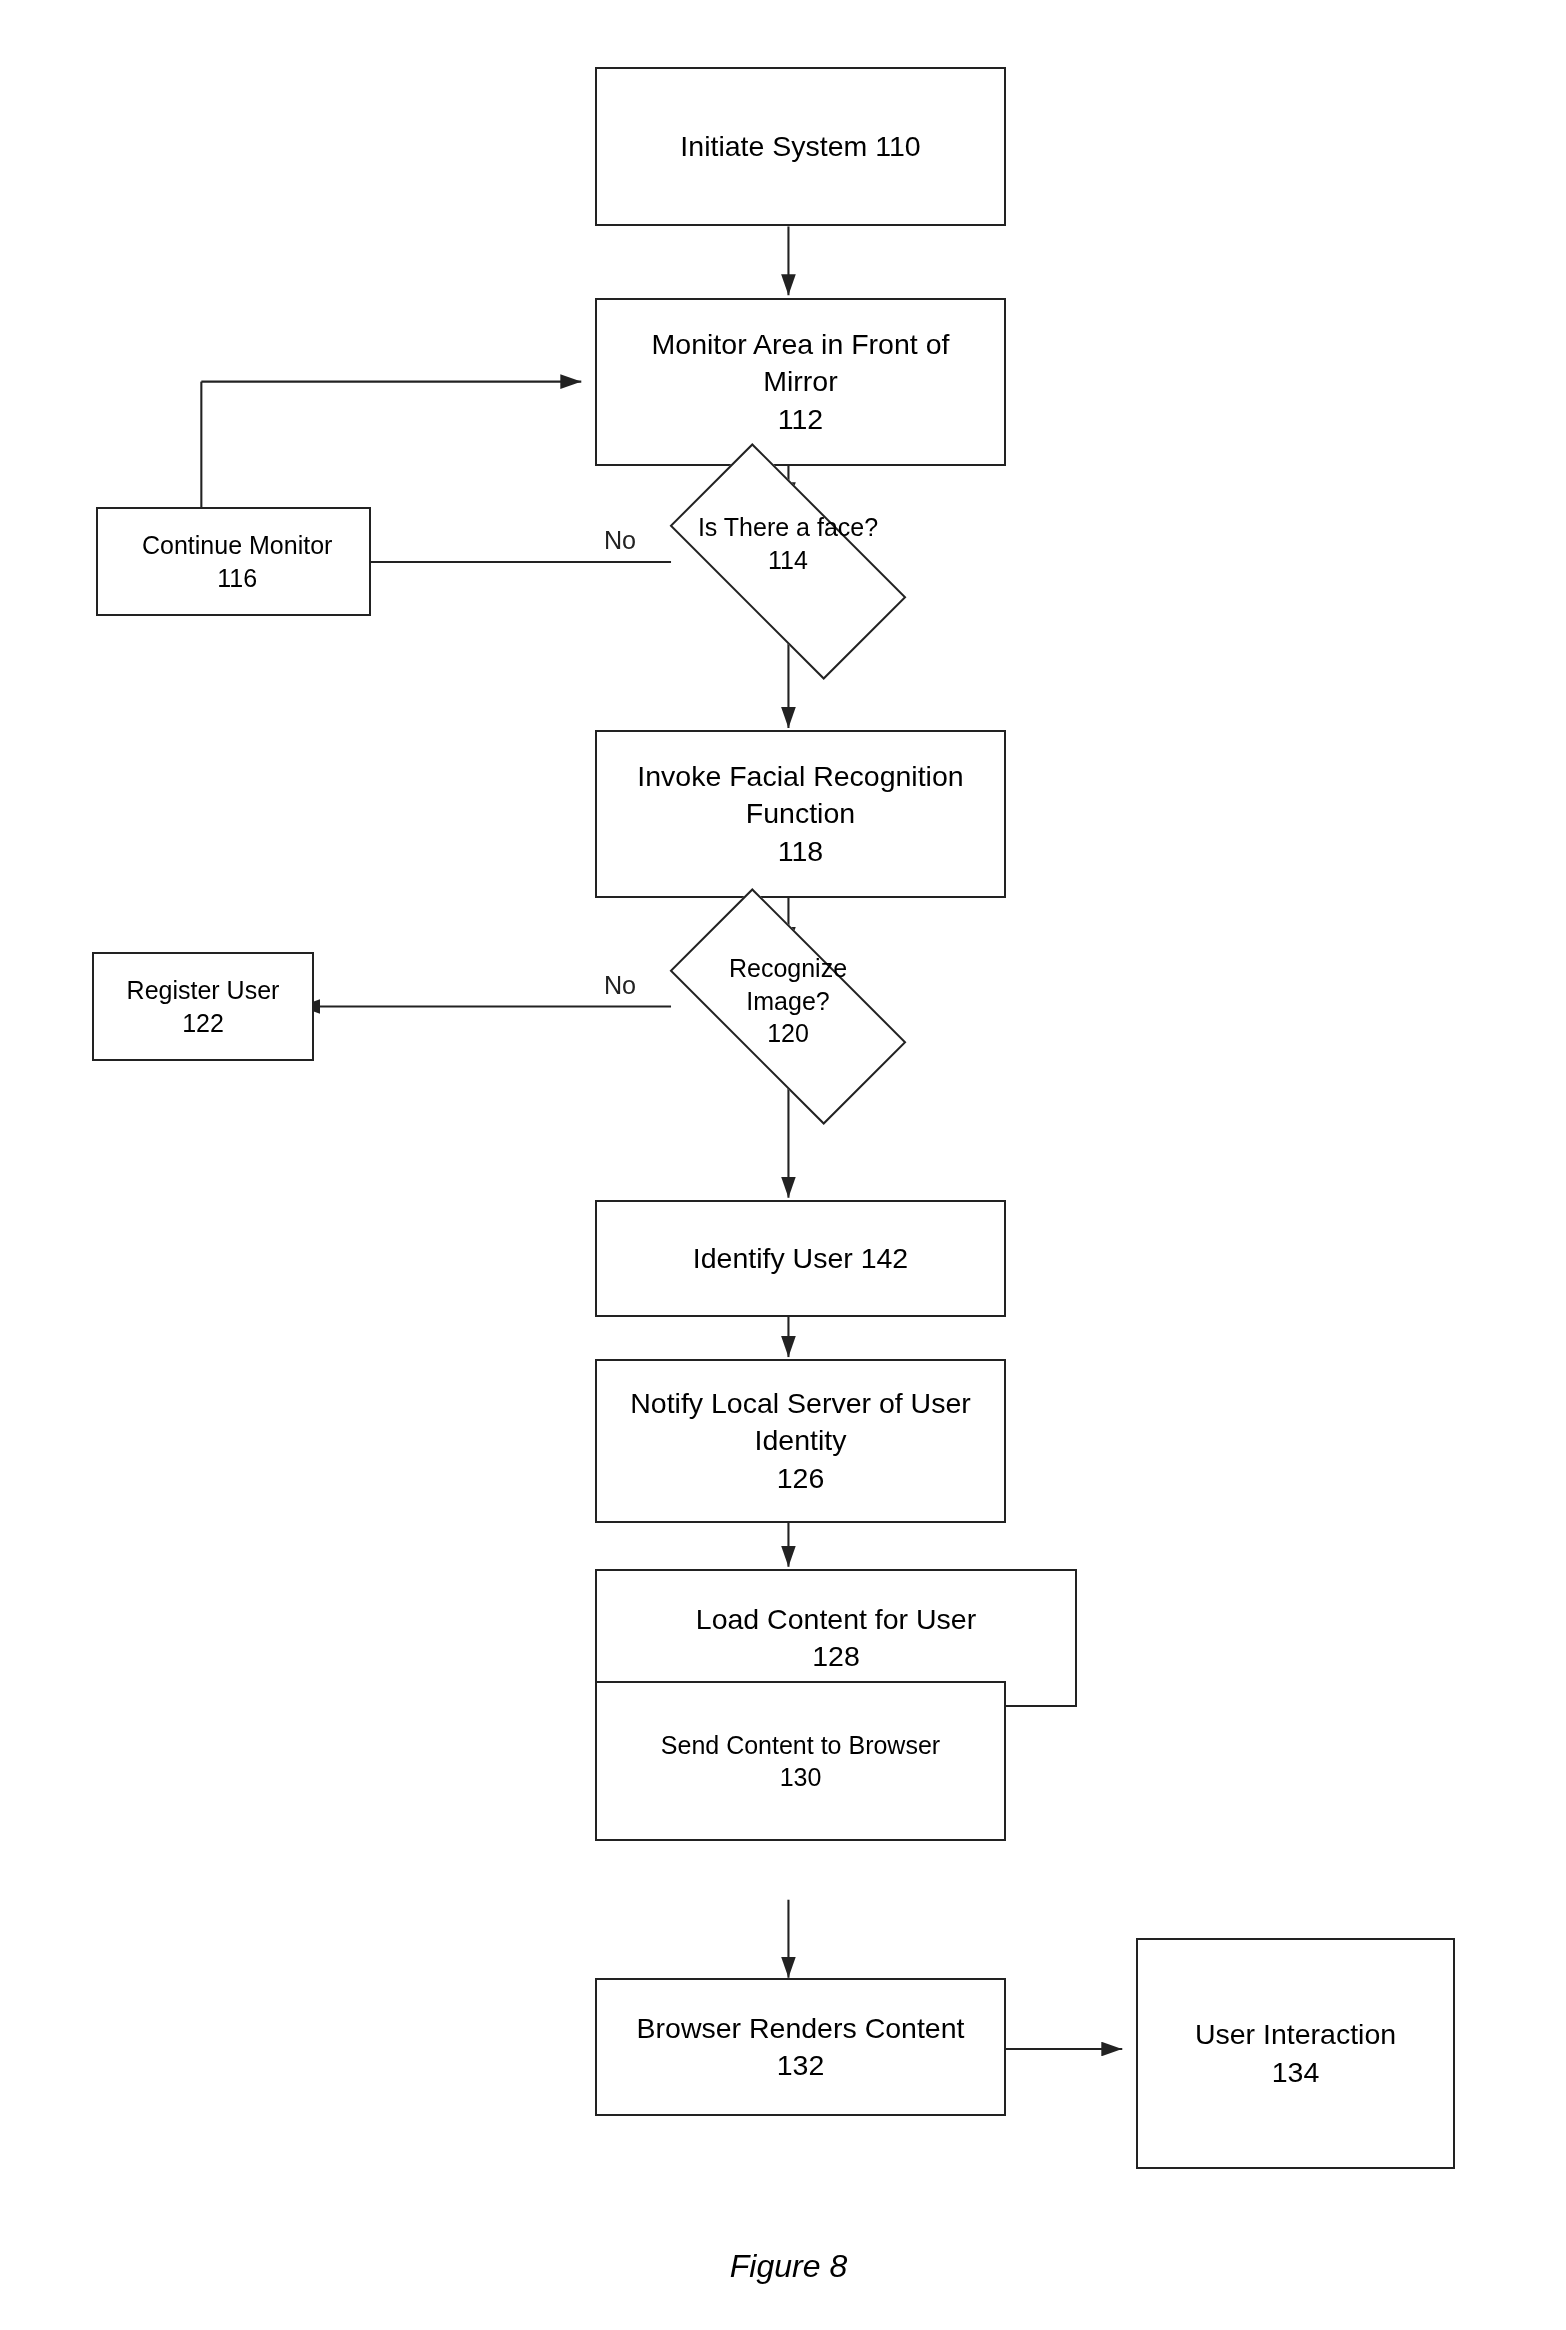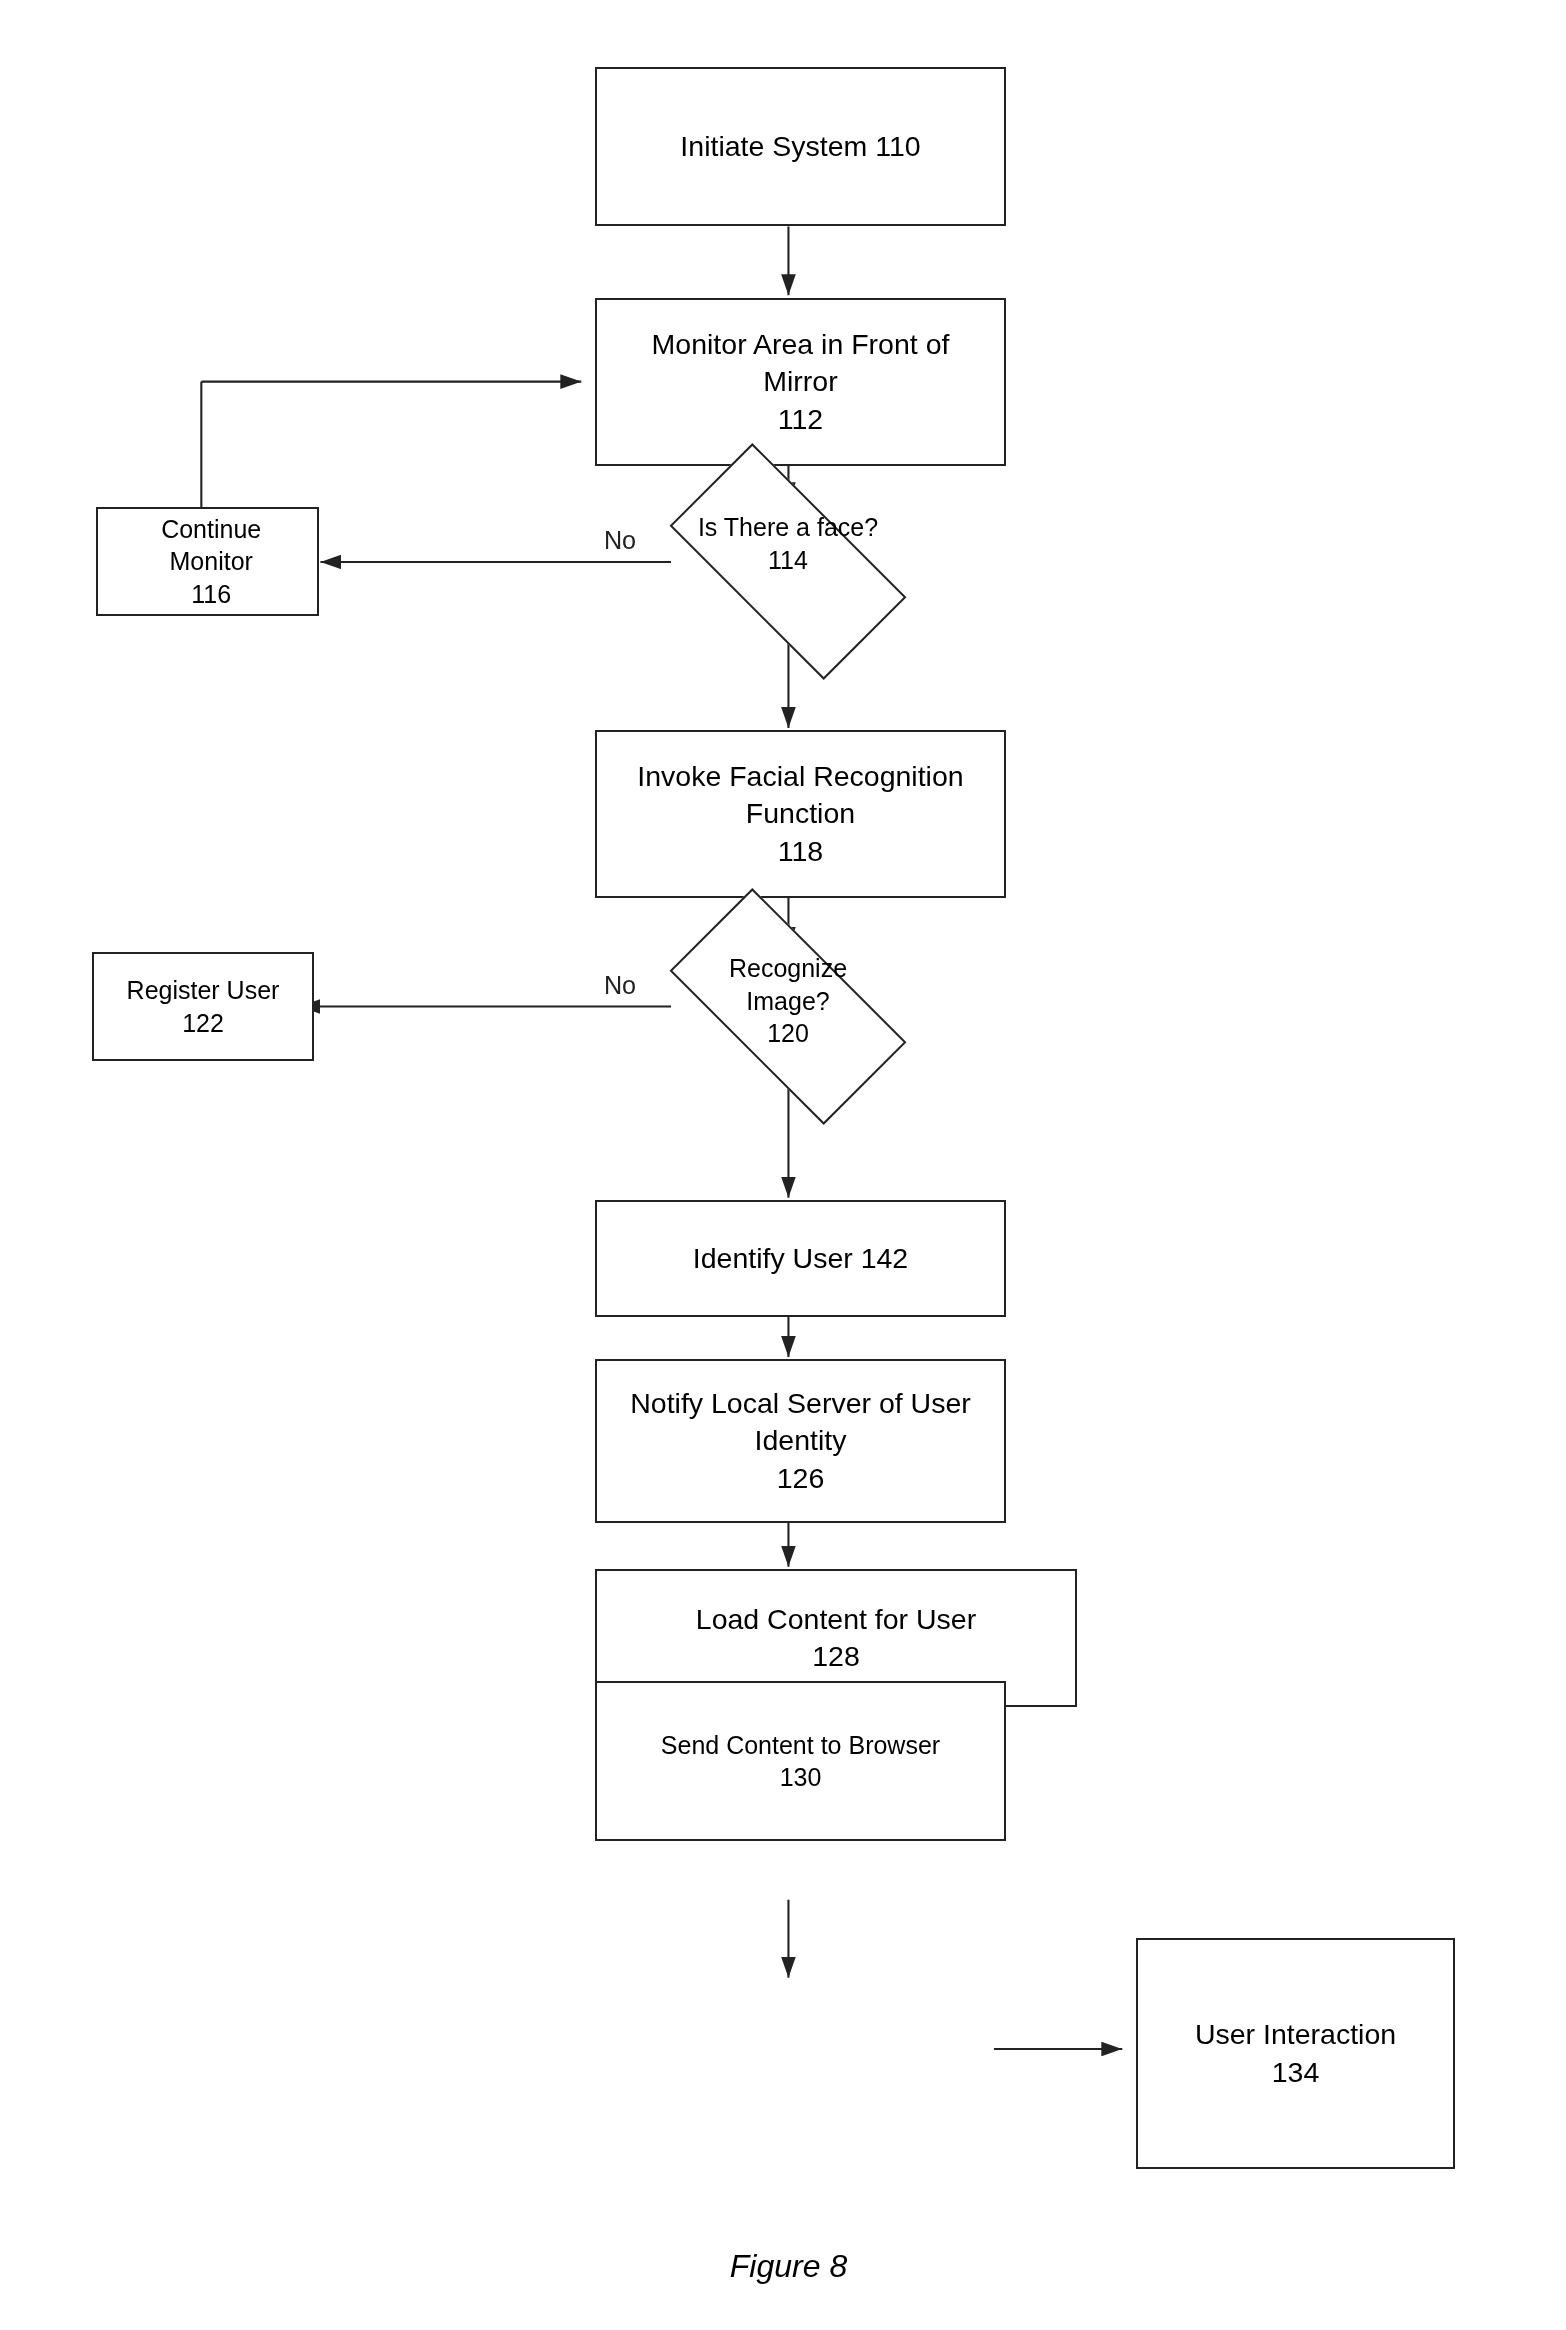--- a/index.html
+++ b/index.html
@@ -125,21 +125,21 @@
 
   <div class="flow-box" style="left:583px; top:67px; width:411px; height:159px; font-size:28.5px;">
     <span>Initiate System
 110</span>
   </div>
 
   <div class="flow-box" style="left:583px; top:298px; width:411px; height:168px; font-size:28.5px;">
     <span>Monitor Area in Front of<br>Mirror<br>112</span>
   </div>
 
-  <div class="flow-box" style="left:84px; top:507px; width:223px; height:109px; font-size:25px;padding-left:20px;">
+  <div class="flow-box" style="left:84px; top:507px; width:275px; height:109px; font-size:25px;padding-left:20px;">
     <span>Continue Monitor<br>116</span>
   </div>
 
   <div class="flow-diamond-wrap" style="left:679px; top:503px; width:218px; height:117px;">
     <div class="flow-diamond"></div>
     <div class="flow-diamond-label" style="top:8.4px;">Is There a face?<br>114</div>
   </div>
 
   <div class="flow-box" style="left:583px; top:730px; width:411px; height:168px; font-size:28.5px;">
     <span>Invoke Facial Recognition<br>Function<br>118</span>
@@ -163,20 +163,23 @@
   </div>
 
   <div class="flow-box" style="left:583px; top:1569px; width:482px; height:138px; font-size:28.5px;">
     <span>Load Content for User<br>128</span>
   </div>
 
   <div class="flow-box" style="left:583px; top:1681px; width:411px; height:160px; font-size:25px;">
     <span>Send Content to Browser<br>130</span>
   </div>
 
+  <div class="flow-box" style="left:583px; top:1978px; width:411px; height:138px; font-size:28.5px;">
+    <span>Browser Renders Content<br>132</span>
+  </div>
 
   <div class="flow-box" style="left:1124px; top:1938px; width:319px; height:231px; font-size:28.5px;">
     <span>User Interaction<br>134</span>
   </div>
 
   <div class="figure-label" style="left:629px; top:2248px; width:319px;">
     <span>Figure 8</span>
   </div>
 
 </div>

